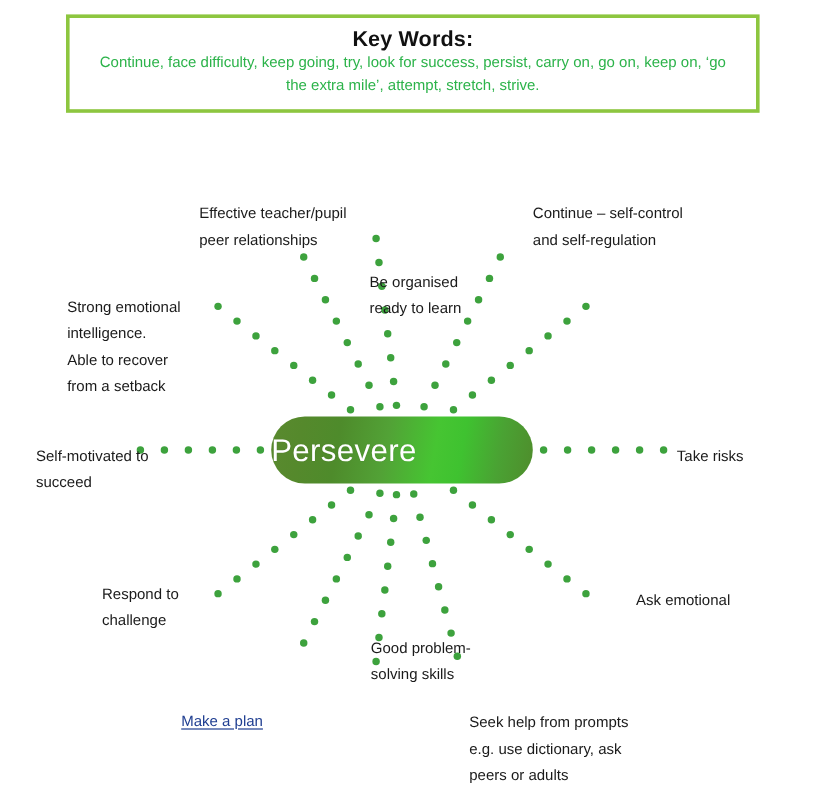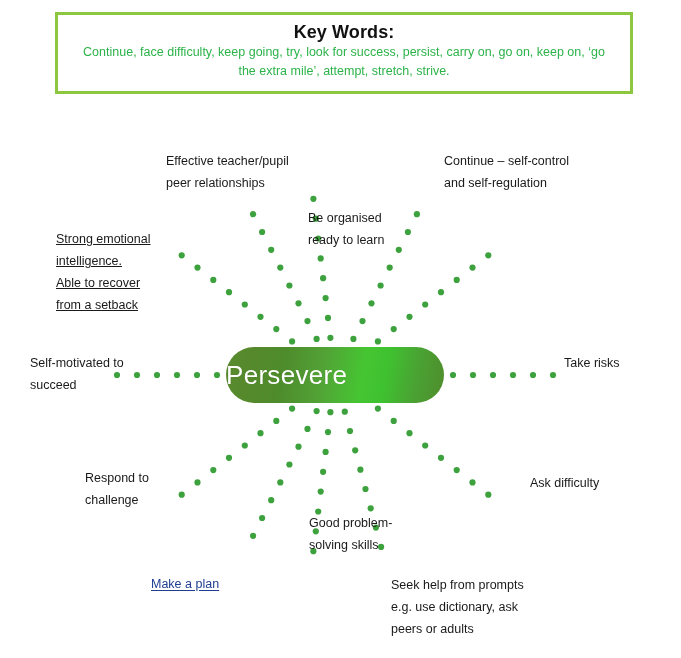--- a/index.html
+++ b/index.html
@@ -91,31 +91,32 @@
     text-shadow: 0 0 1px rgba(0,0,0,.15);
   }
 
   
   .branch-label {
     position: absolute;
     font-size: 12.5px;
     line-height: 22px;
     color: #1a1a1a;
     white-space: pre-line;
+    margin-top: 17px;
   }
   .branch-label.link {
     color: #1F3E91;
     text-decoration: underline;
     text-underline-offset: 2px;
   }
 
   .b-teacher     { left: 166px; top: 150px; width: 160px; }
   .b-organised   { left: 308px; top: 207px; width: 110px; }
   .b-behaviour   { left: 444px; top: 150px; width: 160px; }
-  .b-emotional   { left: 56px;  top: 228px; width: 130px; text-decoration: underline; }
+  .b-emotional   { left: 56px;  top: 228px; width: 130px; }
   .b-tools       { left: 525px; top: 233px; width: 110px; }
   .b-selfmot     { left: 30px;  top: 352px; width: 120px; }
   .b-takerisks   { left: 564px; top: 352px; width: 100px; }
   .b-respond     { left: 85px;  top: 467px; width: 110px; }
   .b-ask         { left: 530px; top: 472px; width: 110px; }
   .b-problem     { left: 309px; top: 512px; width: 110px; }
   .b-makeplan    { left: 151px; top: 573px; width: 110px; }
   .b-seekhelp    { left: 391px; top: 574px; width: 170px; }
 </style>
 </head>
@@ -235,21 +236,21 @@
 and self-regulation</div>
   <div class="branch-label b-emotional">Strong emotional
 intelligence.
 Able to recover
 from a setback</div>
   <div class="branch-label b-selfmot">Self-motivated to
 succeed</div>
   <div class="branch-label b-takerisks">Take risks</div>
   <div class="branch-label b-respond">Respond to
 challenge</div>
-  <div class="branch-label b-ask">Ask difficulty</div>
+  <div class="branch-label b-ask">Ask emotional</div>
   <div class="branch-label b-problem">Good problem-
 solving skills</div>
   <div class="branch-label b-makeplan link">Make a plan</div>
   <div class="branch-label b-seekhelp">Seek help from prompts
 e.g. use dictionary, ask
 peers or adults</div>
 
 </div>
 
 </body></html>

